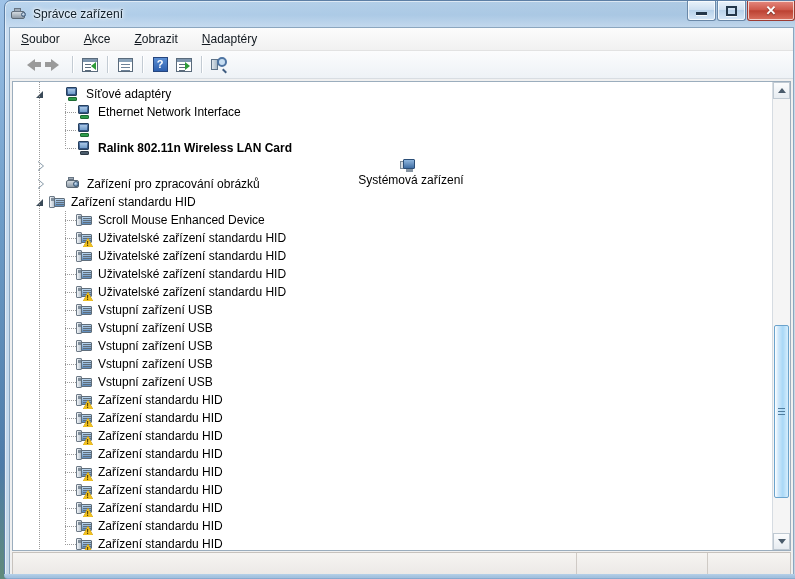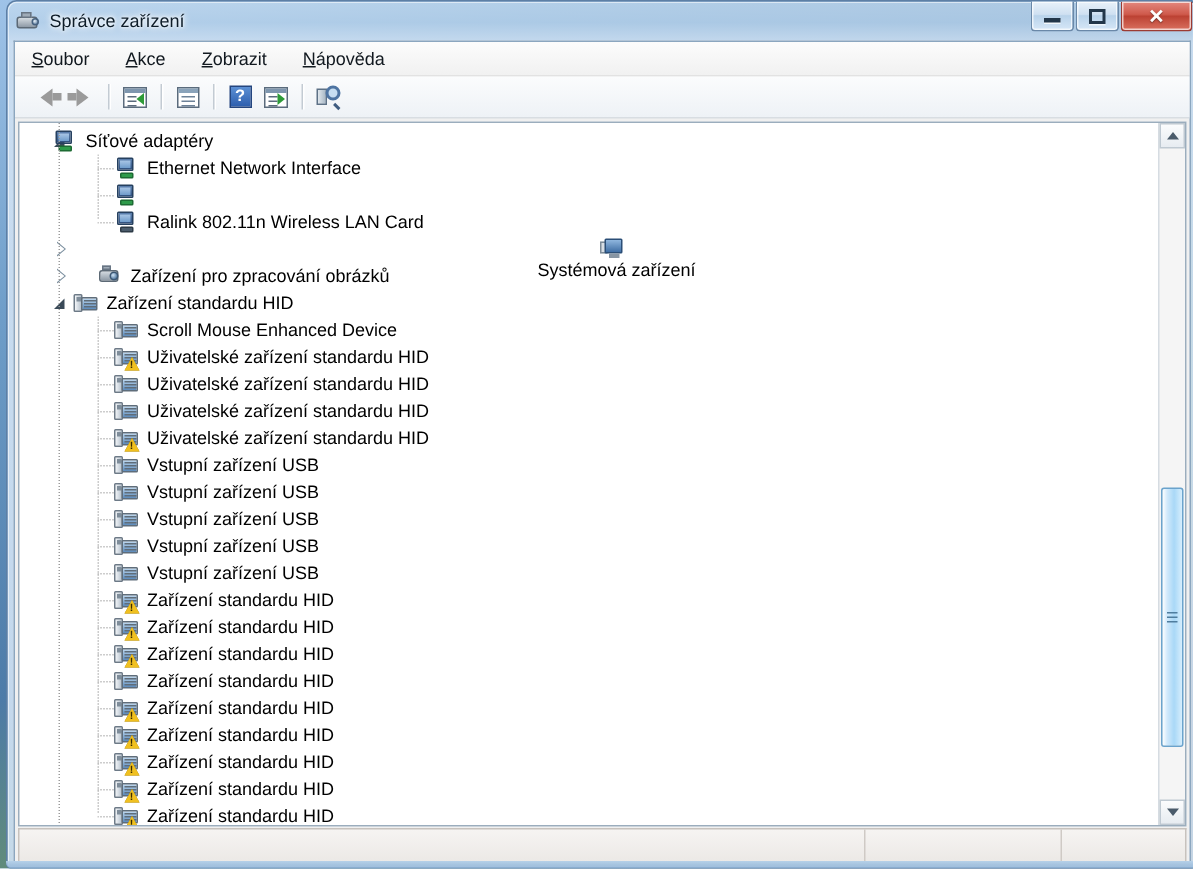--- a/index.html
+++ b/index.html
@@ -566,21 +566,21 @@
       </div>
     </div>
   </div>
 
   <div class="client">
 
     <div class="menubar">
       <div class="menu-item"><u>S</u><span>oubor</span></div>
       <div class="menu-item"><u>A</u><span>kce</span></div>
       <div class="menu-item"><u>Z</u><span>obrazit</span></div>
-      <div class="menu-item"><u>N</u><span>ápověda</span></div>
+      <div class="menu-item"><u>N</u><span>adaptéry</span></div>
     </div>
 
     <div class="toolbar">
       <div class="tb-btn">
         <div class="arrow arrow-left">
             <span class="arrow-tail"></span>
           </div>
       </div>
       <div class="tb-btn">
         <div class="arrow arrow-right">
@@ -615,21 +615,21 @@
         <div class="ico-scan">
           <span class="body"></span>
             <span class="glass"></span>
             <span class="handle"></span>
         </div>
       </div>
     </div>
 
     <div class="tree-wrap">
       <div class="tree" id="tree">
-          <div class="row" style="padding-left: 22px;">
+          <div class="row" style="padding-left: 51px;">
             <span class="twisty" style="position: absolute; left: 20px;">
               <span class="tri-e"></span>
             </span>
             <span class="icon-dev">
               <span class="net-mon"></span>
               <span class="net-base"></span>
             </span>
             <span class="label">Síťové adaptéry</span>
           </div>
           <div class="row" style="padding-left: 63px;">
@@ -640,21 +640,21 @@
             </span>
             <span class="label">Ethernet Network Interface</span>
           </div>
           <div class="row" style="padding-left: 63px;">
             <span class="dot-elbow"></span>
             <span class="icon-dev">
               <span class="net-mon"></span>
               <span class="net-base"></span>
             </span>
           </div>
-          <div class="row" style="padding-left: 63px;">
+          <div class="row" style="padding-left: 63px; font-weight: bold;">
             <span class="dot-elbow"></span>
             <span class="icon-dev">
               <span class="net-mon"></span>
               <span class="net-base" style="background:#4a5b6b;border-color:#2d3a46;"></span>
             </span>
             <span class="label">Ralink 802.11n Wireless LAN Card</span>
           </div>
           <div class="row" style="padding-left: 36px; flex-direction: column;">
             <span class="twisty" style="position: absolute; left: 20px;">
               <span class="tri-c"></span>

